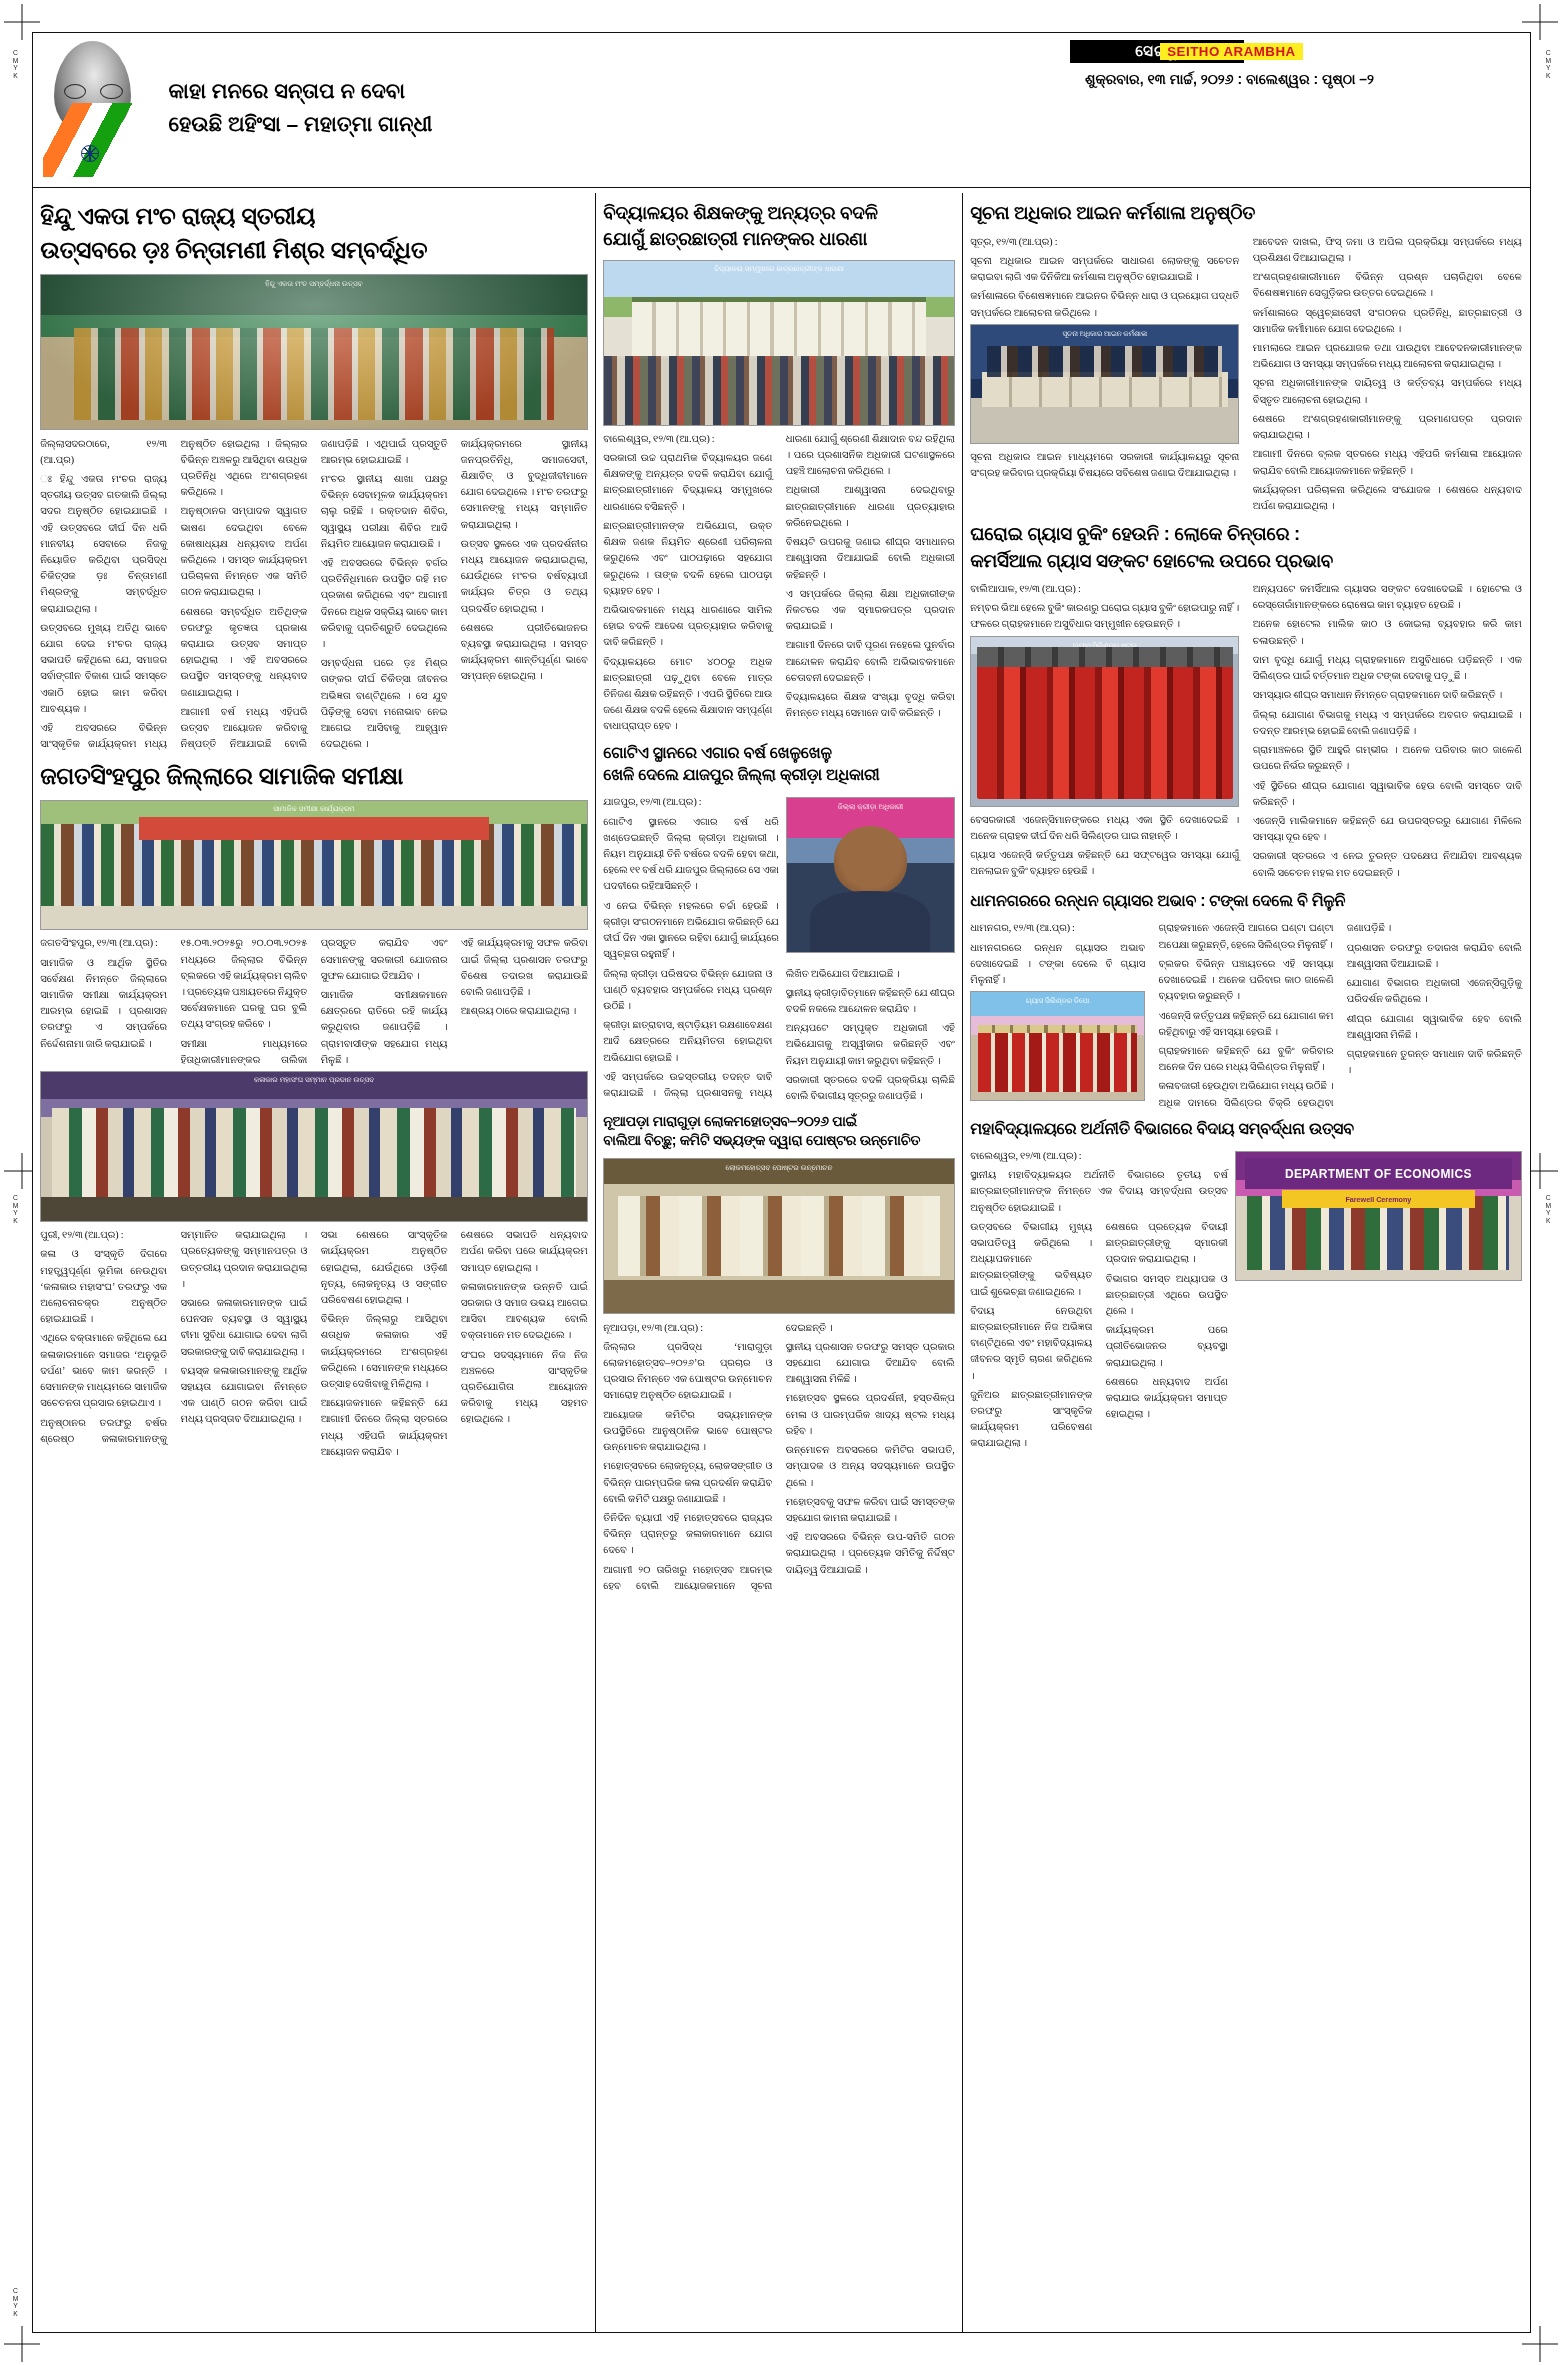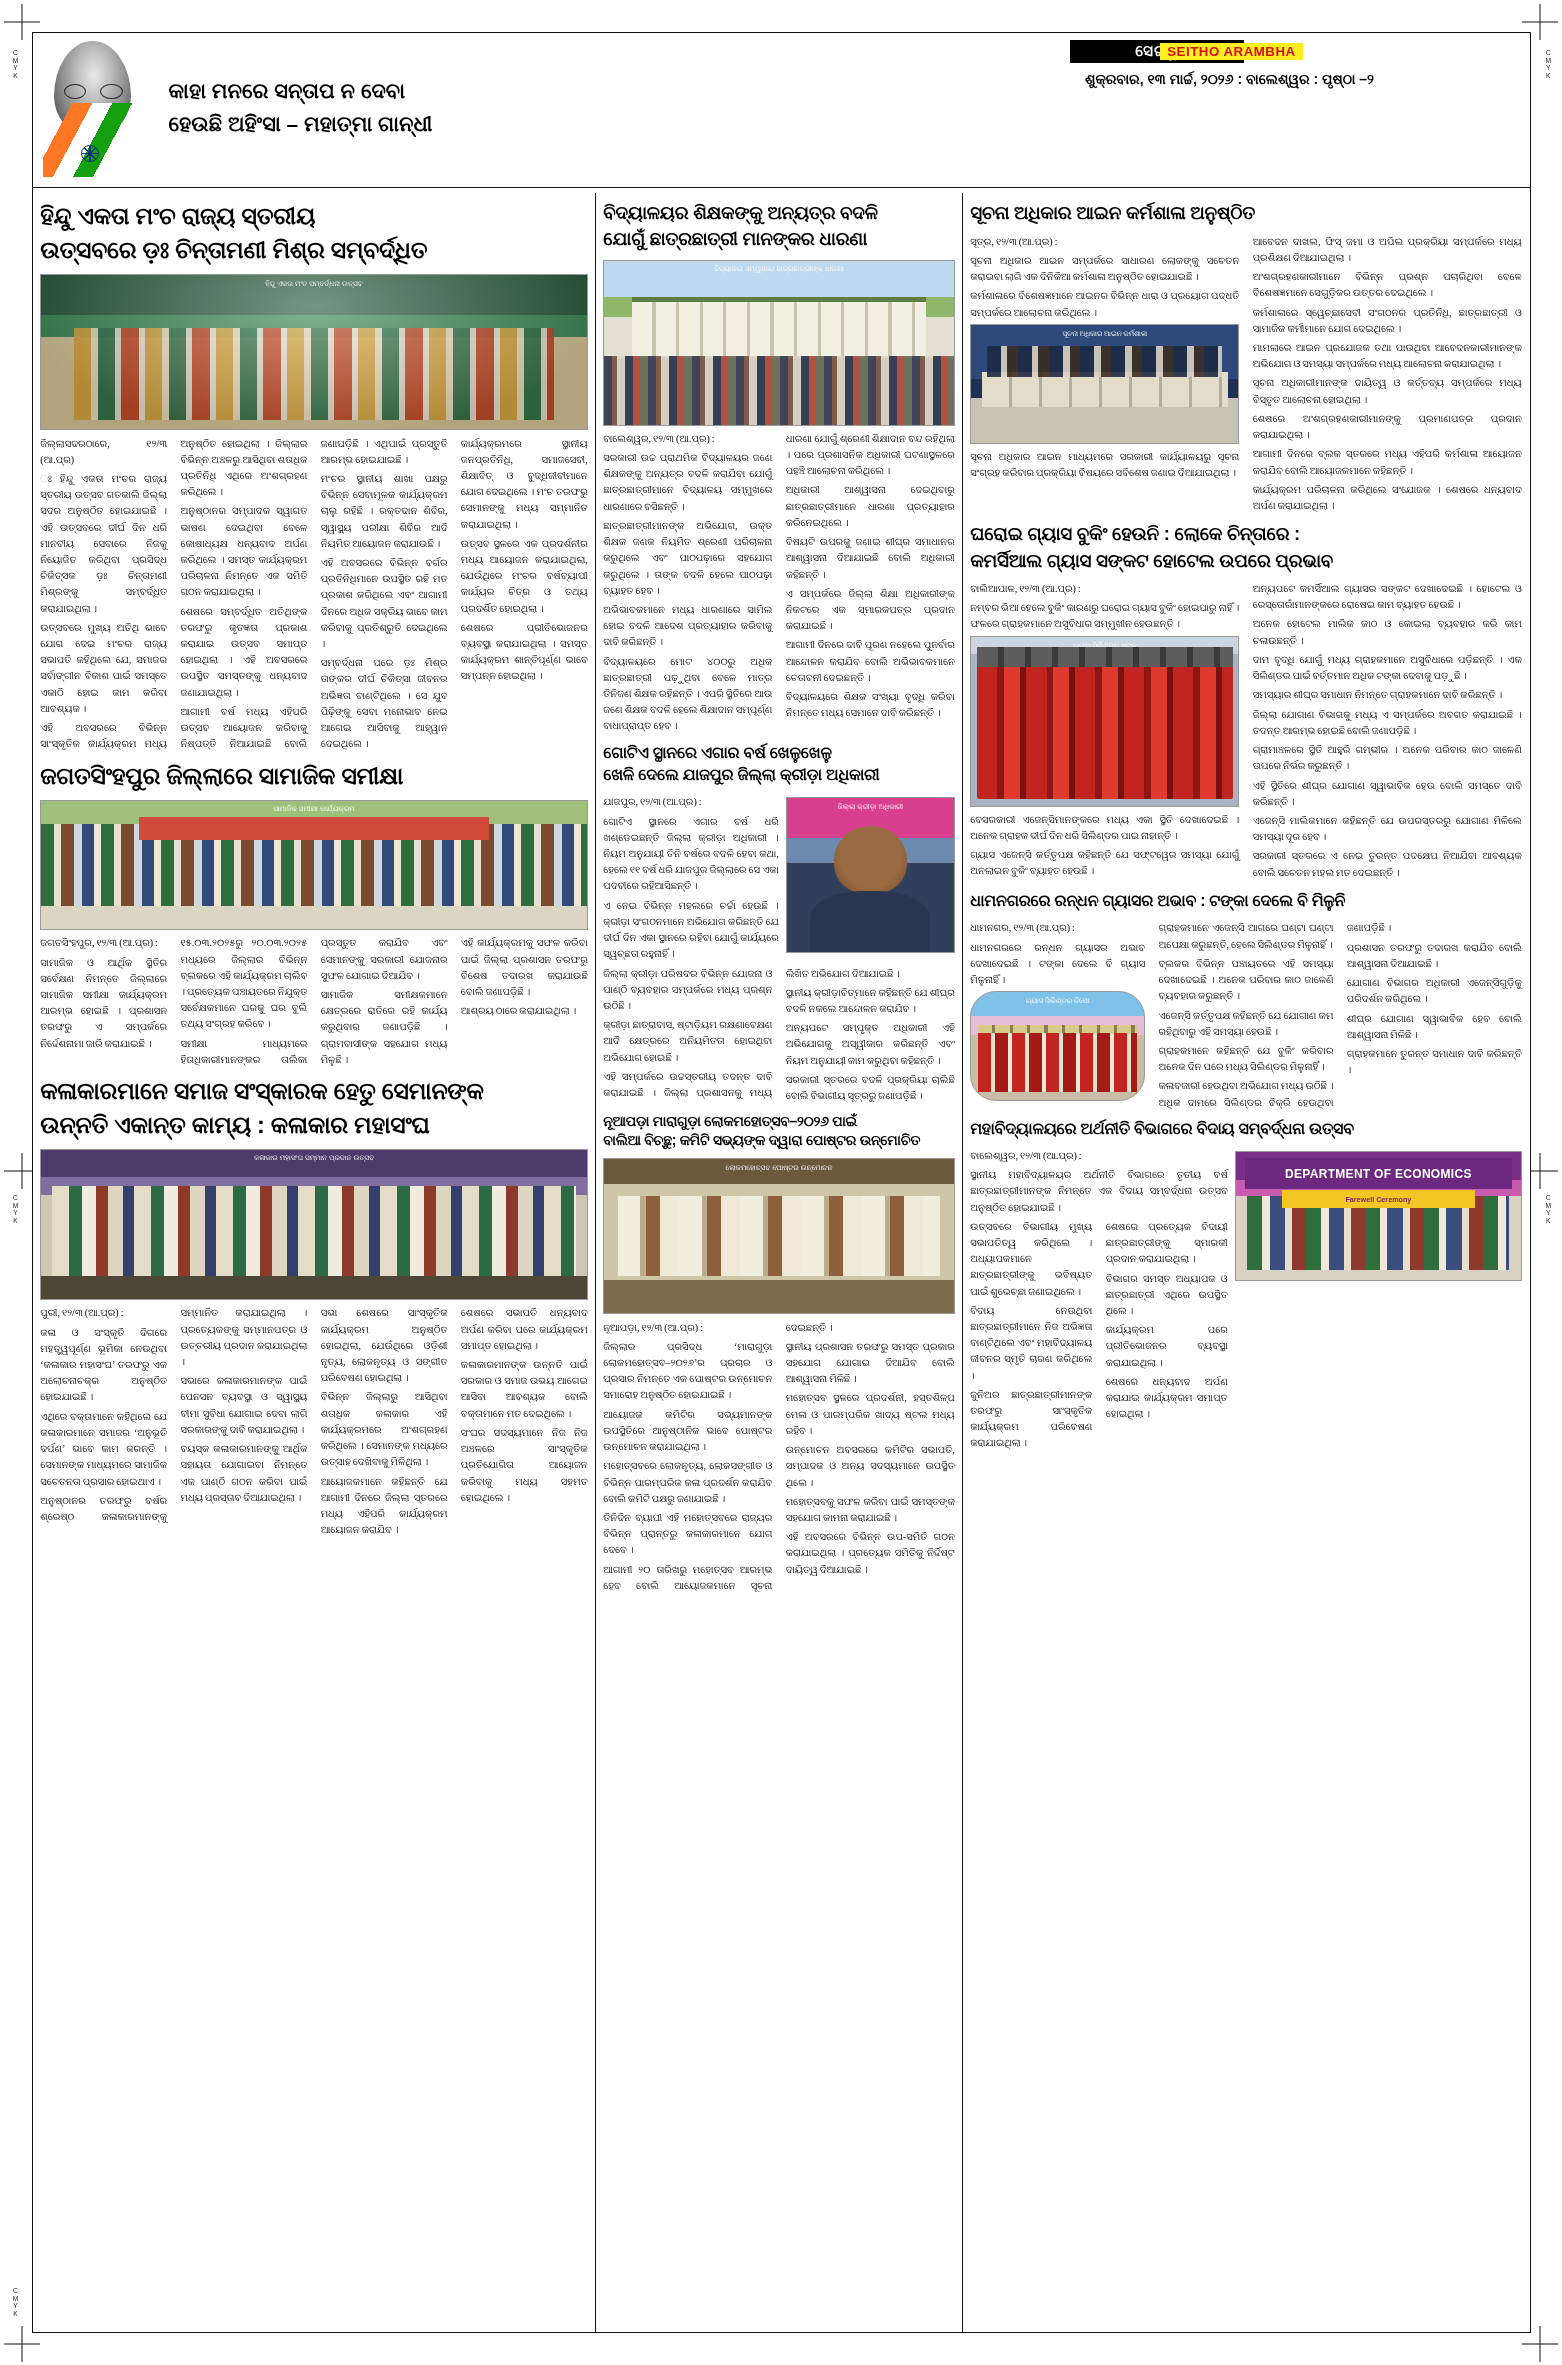--- a/index.html
+++ b/index.html
@@ -296,21 +296,20 @@
   }
   .ph-cyl::after {
     content:""; position:absolute; left:2%; top:6%; width:96%; height:12%;
     background:repeating-linear-gradient(90deg,#5d5d5d 0 20.5px, #3a3a3a 20.5px 27px);
   }
 
   
   .ph-depot {
     height:108px;
     background:linear-gradient(180deg,#7fc1e8 0 22%, #e6bcd8 22% 40%, #c9bda6 40% 100%);
-    border-radius:26px;
   }
   .ph-depot::before {
     content:""; position:absolute; left:4%; top:36%; width:92%; height:56%;
     background:repeating-linear-gradient(90deg,
       #c2241f 0 13.3px, #e6e0cc 13.3px 17.4px,
       #a31a16 17.4px 30px, #efe8d4 30px 34px);
   }
   .ph-depot::after {
     content:""; position:absolute; left:4%; top:30%; width:92%; height:8%;
     background:repeating-linear-gradient(90deg,#d9c98a 0 14.3px,#8d7c4e 14.3px 17.4px);
@@ -429,24 +428,20 @@
           <p>ସାମାଜିକ ଓ ଆର୍ଥିକ ସ୍ଥିତିର ସର୍ବେକ୍ଷଣ ନିମନ୍ତେ ଜିଲ୍ଲାରେ ସାମାଜିକ ସମୀକ୍ଷା କାର୍ଯ୍ୟକ୍ରମ ଆରମ୍ଭ ହୋଇଛି । ପ୍ରଶାସନ ତରଫରୁ ଏ ସମ୍ପର୍କରେ ନିର୍ଦ୍ଦେଶନାମା ଜାରି କରାଯାଇଛି ।</p>
           <p>୧୫.୦୩.୨୦୨୫ରୁ ୨୦.୦୩.୨୦୨୫ ମଧ୍ୟରେ ଜିଲ୍ଲାର ବିଭିନ୍ନ ବ୍ଲକରେ ଏହି କାର୍ଯ୍ୟକ୍ରମ ଚାଲିବ । ପ୍ରତ୍ୟେକ ପଞ୍ଚାୟତରେ ନିଯୁକ୍ତ ସର୍ବେକ୍ଷକମାନେ ଘରକୁ ଘର ବୁଲି ତଥ୍ୟ ସଂଗ୍ରହ କରିବେ ।</p>
           <p>ସମୀକ୍ଷା ମାଧ୍ୟମରେ ହିତାଧିକାରୀମାନଙ୍କର ତାଲିକା ପ୍ରସ୍ତୁତ କରାଯିବ ଏବଂ ସେମାନଙ୍କୁ ସରକାରୀ ଯୋଜନାର ସୁଫଳ ଯୋଗାଇ ଦିଆଯିବ ।</p>
           <p>ସାମାଜିକ ସମୀକ୍ଷକମାନେ କ୍ଷେତ୍ରରେ ରାତିରେ ରହି କାର୍ଯ୍ୟ କରୁଥିବାର ଜଣାପଡ଼ିଛି । ଗ୍ରାମବାସୀଙ୍କ ସହଯୋଗ ମଧ୍ୟ ମିଳୁଛି ।</p>
           <p>ଏହି କାର୍ଯ୍ୟକ୍ରମକୁ ସଫଳ କରିବା ପାଇଁ ଜିଲ୍ଲା ପ୍ରଶାସନ ତରଫରୁ ବିଶେଷ ତଦାରଖ କରାଯାଉଛି ବୋଲି ଜଣାପଡ଼ିଛି ।</p>
           <p>ଆଶ୍ରୟ ଠାରେ କରାଯାଇଥିଲା ।</p>
         </div>
       </article>
 
       <article>
-        <h2 class="hl big">
-          <span>କଳାକାରମାନେ ସମାଜ ସଂସ୍କାରକ ହେତୁ ସେମାନଙ୍କ</span><br>
-          <span>ଉନ୍ନତି ଏକାନ୍ତ କାମ୍ୟ : କଳାକାର ମହାସଂଘ</span>
-        </h2>
         <div class="photo-wrap">
           <div class="photo ph-stage">
             <div class="cap">କଳାକାର ମହାସଂଘ ସମ୍ମାନ ପ୍ରଦାନ ଉତ୍ସବ</div>
           </div>
         </div>
         <div class="body-cols c4">
           <p>ପୁରୀ, ୧୨/୩ (ଆ.ପ୍ର) :</p>
           <p>କଳା ଓ ସଂସ୍କୃତି ଦିଗରେ ମହତ୍ତ୍ୱପୂର୍ଣ୍ଣ ଭୂମିକା ନେଉଥିବା ‘କଳାକାର ମହାସଂଘ’ ତରଫରୁ ଏକ ଅଲୋଚନାଚକ୍ର ଅନୁଷ୍ଠିତ ହୋଇଯାଇଛି ।</p>
           <p>ଏଥିରେ ବକ୍ତାମାନେ କହିଥିଲେ ଯେ କଳାକାରମାନେ ସମାଜର ‘ଅନୁଭୂତି ଦର୍ପଣ’ ଭାବେ କାମ କରନ୍ତି । ସେମାନଙ୍କ ମାଧ୍ୟମରେ ସାମାଜିକ ସଚେତନତା ପ୍ରସାର ହୋଇଥାଏ ।</p>
           <p>ଅନୁଷ୍ଠାନର ତରଫରୁ ବର୍ଷର ଶ୍ରେଷ୍ଠ କଳାକାରମାନଙ୍କୁ ସମ୍ମାନିତ କରାଯାଇଥିଲା । ପ୍ରତ୍ୟେକଙ୍କୁ ସମ୍ମାନପତ୍ର ଓ ଉତ୍ତରୀୟ ପ୍ରଦାନ କରାଯାଇଥିଲା ।</p>

